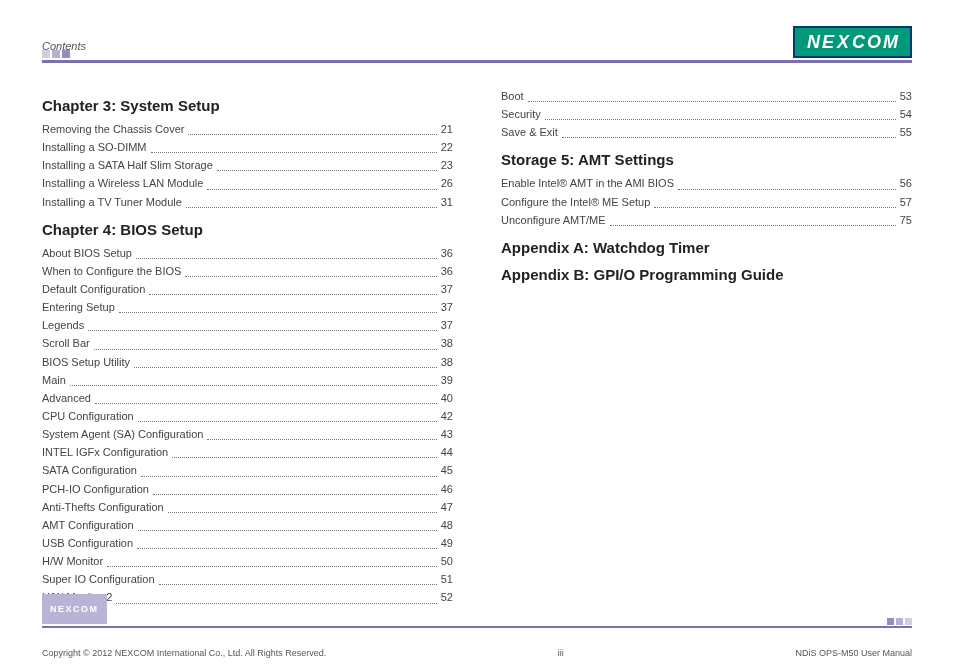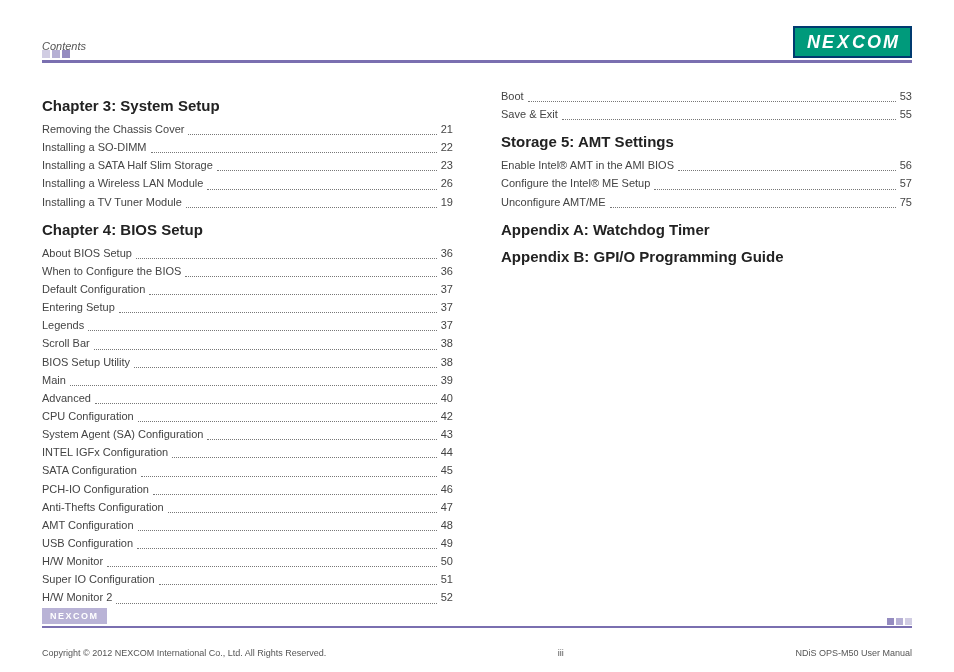--- a/index.html
+++ b/index.html
@@ -112,21 +112,21 @@
     right: 42px;
     bottom: 14px;
   }
   .footer-logo {
     background: #b9b3d6;
     color: #fff;
     font-size: 9px;
     font-weight: 700;
     letter-spacing: 1.5px;
     display: inline-block;
-    padding: 3px 8px;
+    padding: 10px 8px;
     margin-bottom: 2px;
   }
   .footer-bar {
     height: 2px;
     background: #7a6fb0;
     position: relative;
   }
   .footer-squares {
     position: absolute;
     right: 0;
@@ -187,21 +187,21 @@
           <span class="toc-page">23</span>
         </div>
         <div class="toc-line">
           <span class="toc-label">Installing a Wireless LAN Module</span>
           <span class="toc-dots"></span>
           <span class="toc-page">26</span>
         </div>
         <div class="toc-line">
           <span class="toc-label">Installing a TV Tuner Module</span>
           <span class="toc-dots"></span>
-          <span class="toc-page">19</span>
+          <span class="toc-page">31</span>
         </div>
         <div class="chapter-title">Chapter 4: BIOS Setup</div>
         <div class="toc-line">
           <span class="toc-label">About BIOS Setup</span>
           <span class="toc-dots"></span>
           <span class="toc-page">36</span>
         </div>
         <div class="toc-line">
           <span class="toc-label">When to Configure the BIOS</span>
           <span class="toc-dots"></span>
@@ -296,20 +296,25 @@
           <span class="toc-label">H/W Monitor 2</span>
           <span class="toc-dots"></span>
           <span class="toc-page">52</span>
         </div>
       </div>
     <div class="col" id="col-right">
         <div class="toc-line">
           <span class="toc-label">Boot</span>
           <span class="toc-dots"></span>
           <span class="toc-page">53</span>
+        </div>
+        <div class="toc-line">
+          <span class="toc-label">Security</span>
+          <span class="toc-dots"></span>
+          <span class="toc-page">54</span>
         </div>
         <div class="toc-line">
           <span class="toc-label">Save &amp; Exit</span>
           <span class="toc-dots"></span>
           <span class="toc-page">55</span>
         </div>
         <div class="chapter-title">Storage 5: AMT Settings</div>
         <div class="toc-line">
           <span class="toc-label">Enable Intel® AMT in the AMI BIOS</span>
           <span class="toc-dots"></span>

